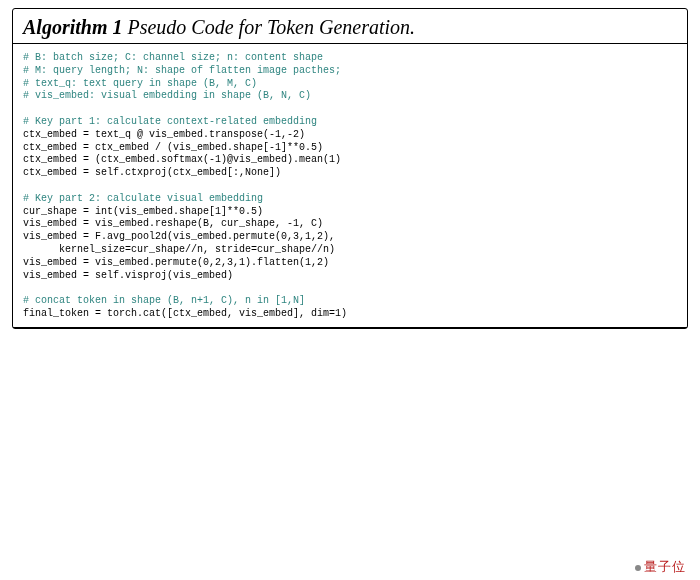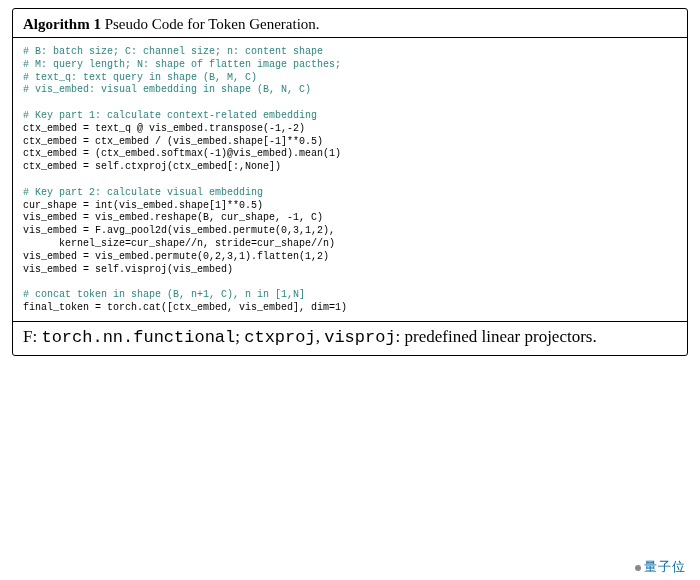--- a/index.html
+++ b/index.html
@@ -16,22 +16,23 @@
     border: 1.5px solid #000;
     border-radius: 3px;
     margin: 8px 12px;
     padding: 0;
     background: #fff;
     position: relative;
   }
   .algo-header {
     border-bottom: 1.5px solid #000;
     padding: 6px 10px 4px 10px;
-    font-size: 15px;
+    font-size: 20px;
     line-height: 1.2;
+    font-style: italic;
   }
   .algo-header .label {
     font-weight: bold;
   }
   .algo-body {
     padding: 8px 10px 6px 10px;
     border-bottom: 1px solid #000;
   }
   .algo-footer {
     padding: 4px 10px 6px 10px;
@@ -50,21 +51,21 @@
     color: #2f8580;
   }
   .tt {
     font-family: "Courier New", Courier, monospace;
   }
   .watermark {
     position: absolute;
     right: 14px;
     bottom: 4px;
     font-size: 13px;
-    color: #0369a1;
+    color: #b91c1c;
     font-family: Liberation Mono, monospace;
     letter-spacing: 1px;
   }
   .watermark .dot {
     display:inline-block;
     width:6px;height:6px;border-radius:50%;
     background:#888;margin-right:3px;vertical-align:middle;
   }
 </style>
 </head>
@@ -94,21 +95,17 @@
 <span>vis_embed = F.avg_pool2d(vis_embed.permute(0,3,1,2),</span>
 <span>      kernel_size=cur_shape//n, stride=cur_shape//n)</span>
 <span>vis_embed = vis_embed.permute(0,2,3,1).flatten(1,2)</span>
 <span>vis_embed = self.visproj(vis_embed)</span>
 
 <span class="comment"># concat token in shape (B, n+1, C), n in [1,N]</span>
 <span>final_token = torch.cat([ctx_embed, vis_embed], dim=1)</span>
 </pre>
   </div>
 
-  <div class="algo-footer">
-    <span>F:</span>
-    <span class="tt">torch.nn.functional</span><span>; </span><span class="tt">ctxproj</span><span>, </span><span class="tt">visproj</span><span>: </span><span>predefined linear projectors.</span>
-  </div>
 </div>
 
 <div class="watermark">
   <span class="dot"></span><span>量子位</span>
 </div>
 
 </body></html>

